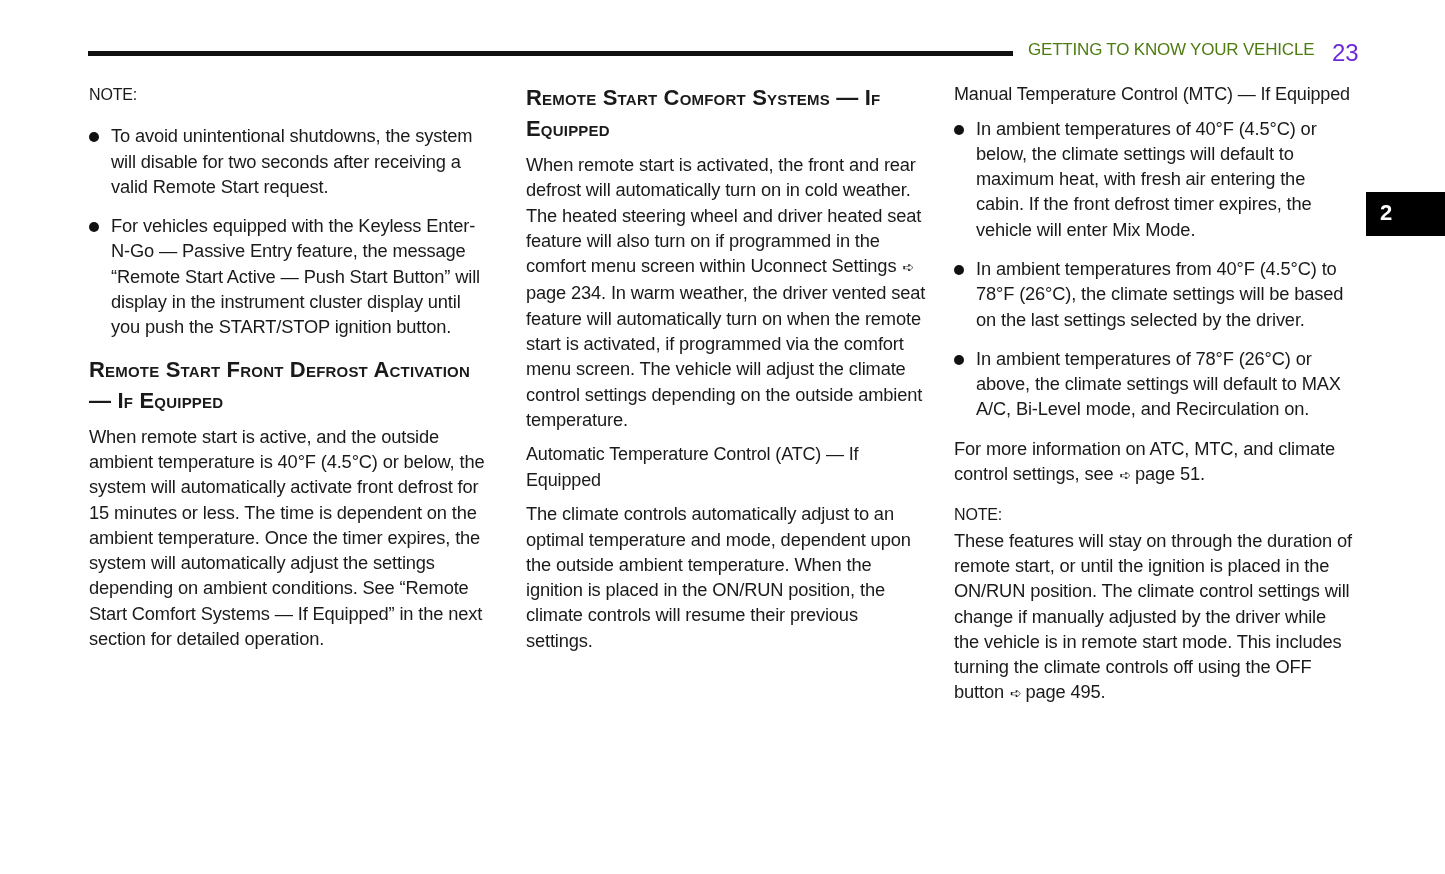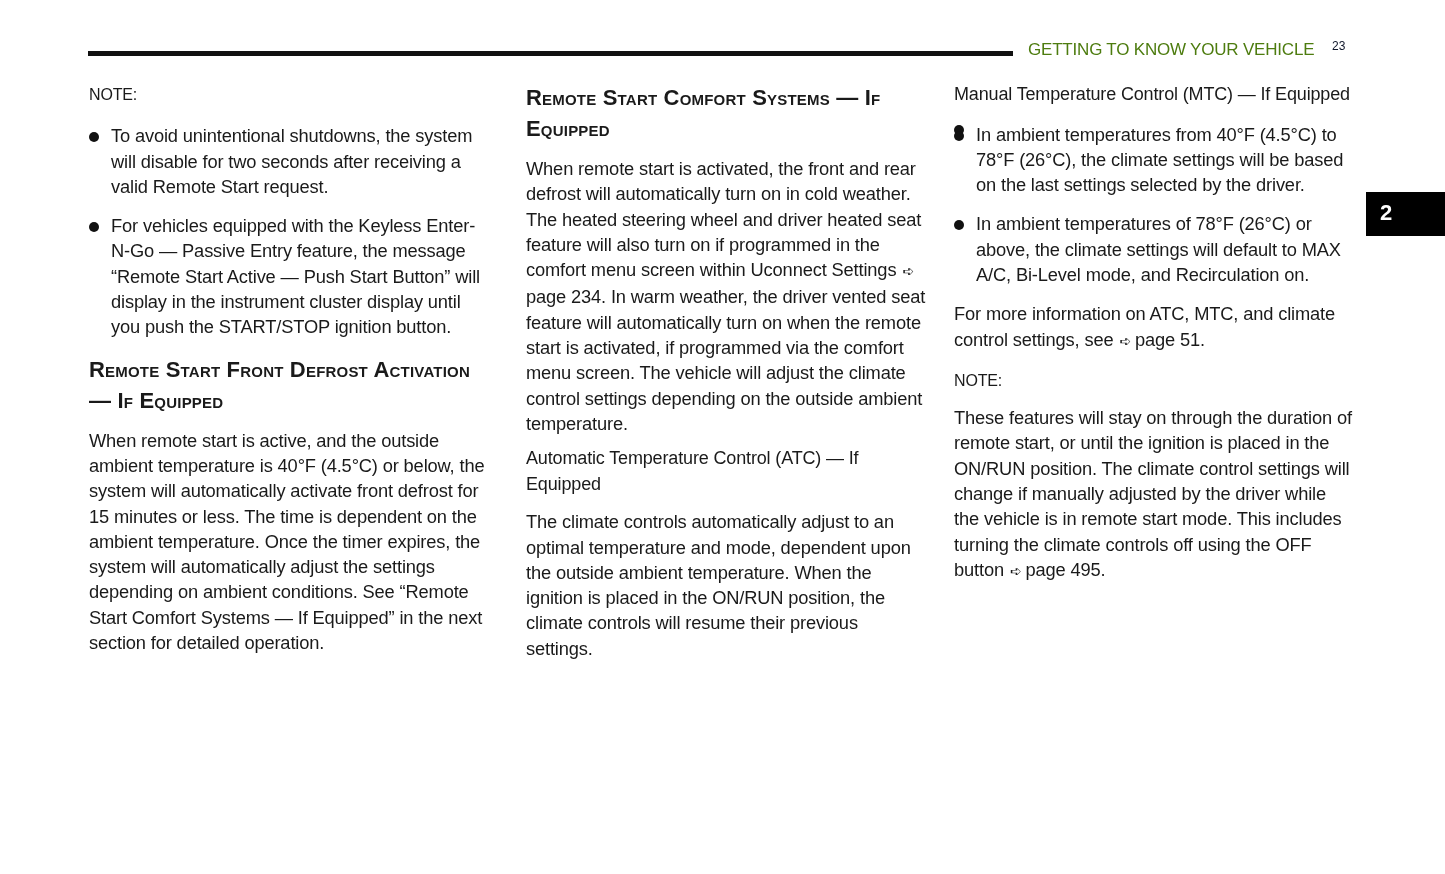--- a/index.html
+++ b/index.html
@@ -1,32 +1,32 @@
 <!DOCTYPE html>
 <html><head>
 <meta charset="utf-8">
 <style>
   html, body { margin:0; padding:0; background:#ffffff; }
   body { width:1445px; height:874px; position:relative; overflow:hidden;
          font-family:"Liberation Sans", sans-serif; color:#1a1a1a; }
   .rule { position:absolute; left:88px; top:51px; width:925px; height:5px; background:#111; }
   .header-title { position:absolute; left:1028px; top:40px; font-size:17px; color:#4d7c0f; letter-spacing:-0.2px; }
-  .page-num { position:absolute; left:1332px; top:39px; font-size:12px; color:#0f172a;text-align:right; }
+  .page-num { position:absolute; left:1332px; top:39px; font-size:24px; color:#6d28d9;text-align:right; }
   .tab { position:absolute; left:1366px; top:192px; width:79px; height:44px; background:#000; color:#fff;
          font-weight:bold; font-size:22px; box-sizing:border-box; padding:8px 0 0 14px; }
   .col { position:absolute; top:80px; width:405px; font-size:18.3px; line-height:25.3px; letter-spacing:-0.15px; }
   .col1 { left:89px; }
   .col2 { left:526px; width:402px; }
   .col3 { left:954px; width:400px; }
   .note { font-size:16px; margin:2px 0 16px 0; }
   .bullet { position:relative; padding-left:22px; margin:0 0 14px 0; }
   .bullet .dot { position:absolute; left:0; top:9px; width:10px; height:10px; border-radius:50%; background:#111; }
   .h2 { font-weight:bold; font-size:22px; line-height:31px; margin:10px 0 8px 0; font-variant:small-caps; letter-spacing:0.2px; }
   .h3 { font-size:18px; line-height:25.5px; margin:8px 0 8px 0; }
-  p { margin:12px 0 10px 0; }
+  p { margin:0 0 10px 0; }
   .ref { display:inline-block; font-size:14px; margin:0 4px 0 6px; }
 </style>
 </head>
 <body>
 
 <div class="rule"></div>
 <div class="header-title">GETTING TO KNOW YOUR VEHICLE</div>
 <div class="page-num">23</div>
 <div class="tab">2</div>
 
@@ -48,20 +48,21 @@
   <div class="h2" style="margin-top:2px">Remote Start Comfort Systems — If Equipped</div>
   <p><span>When remote start is activated, the front and rear defrost will automatically turn on in cold weather. The heated steering wheel and driver heated seat feature will also turn on if programmed in the comfort menu screen within Uconnect Settings</span><span class="ref">➪</span><span>page 234</span><span>. In warm weather, the driver vented seat feature will automatically turn on when the remote start is activated, if programmed via the comfort menu screen. The vehicle will adjust the climate control settings depending on the outside ambient temperature.</span></p>
   <div class="h3">Automatic Temperature Control (ATC) — If Equipped</div>
   <p>The climate controls automatically adjust to an optimal temperature and mode, dependent upon the outside ambient temperature. When the ignition is placed in the ON/RUN position, the climate controls will resume their previous settings.</p>
 </div>
 
 <div class="col col3">
   <div class="h3" style="margin-top:2px">Manual Temperature Control (MTC) — If Equipped</div>
   <div class="bullet">
     <span class="dot"></span>
+    <span>In ambient temperatures of 40°F (4.5°C) or below, the climate settings will default to maximum heat, with fresh air entering the cabin. If the front defrost timer expires, the vehicle will enter Mix Mode.</span>
   </div>
   <div class="bullet">
     <span class="dot"></span>
     <span>In ambient temperatures from 40°F (4.5°C) to 78°F (26°C), the climate settings will be based on the last settings selected by the driver.</span>
   </div>
   <div class="bullet">
     <span class="dot"></span>
     <span>In ambient temperatures of 78°F (26°C) or above, the climate settings will default to MAX A/C, Bi-Level mode, and Recirculation on.</span>
   </div>
   <p><span>For more information on ATC, MTC, and climate control settings, see</span><span class="ref">➪</span><span>page 51</span><span>.</span></p>

